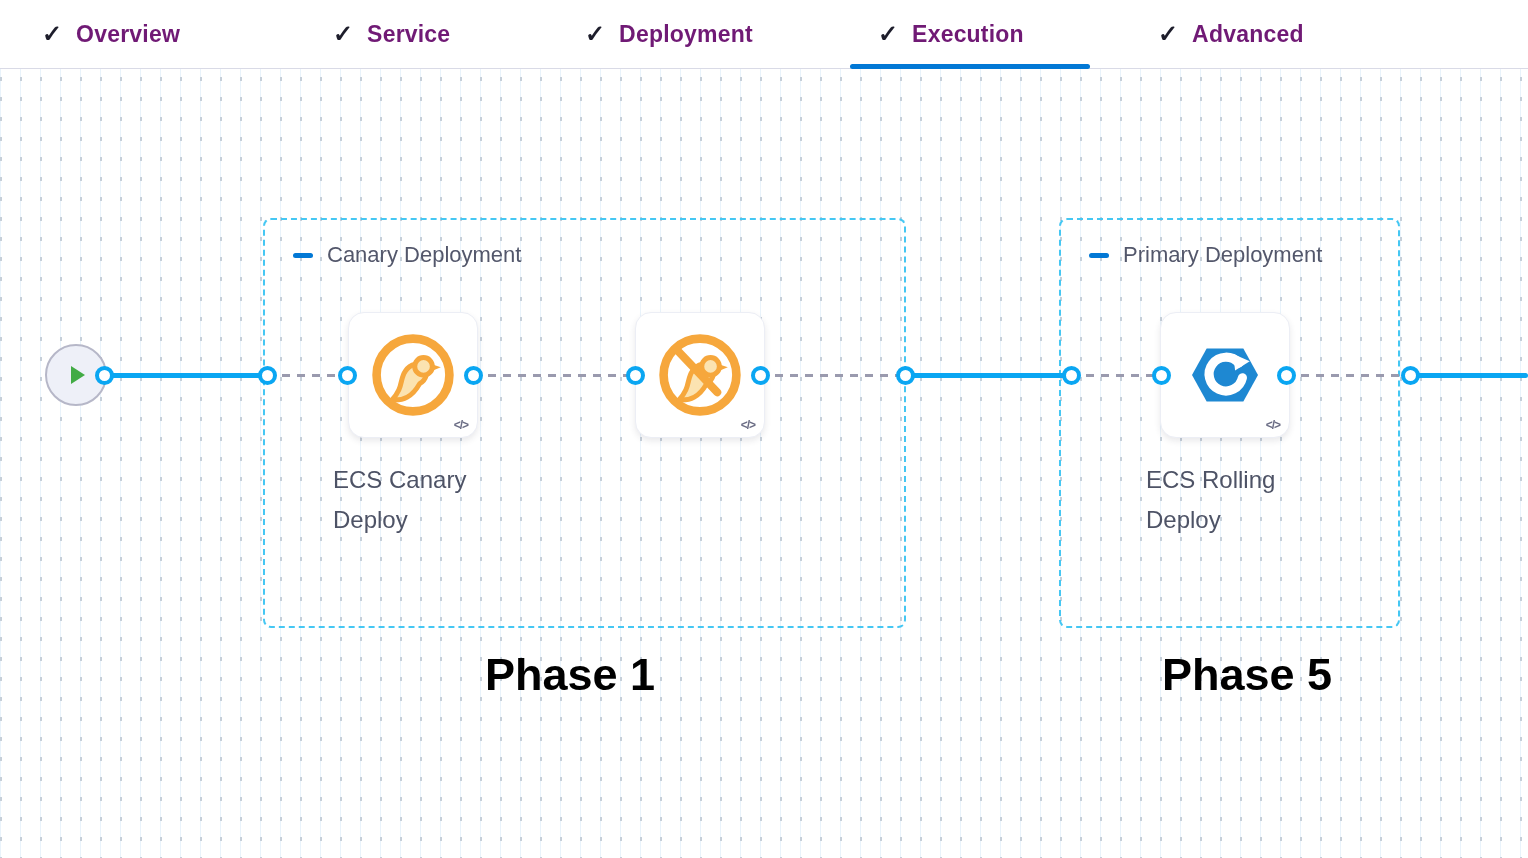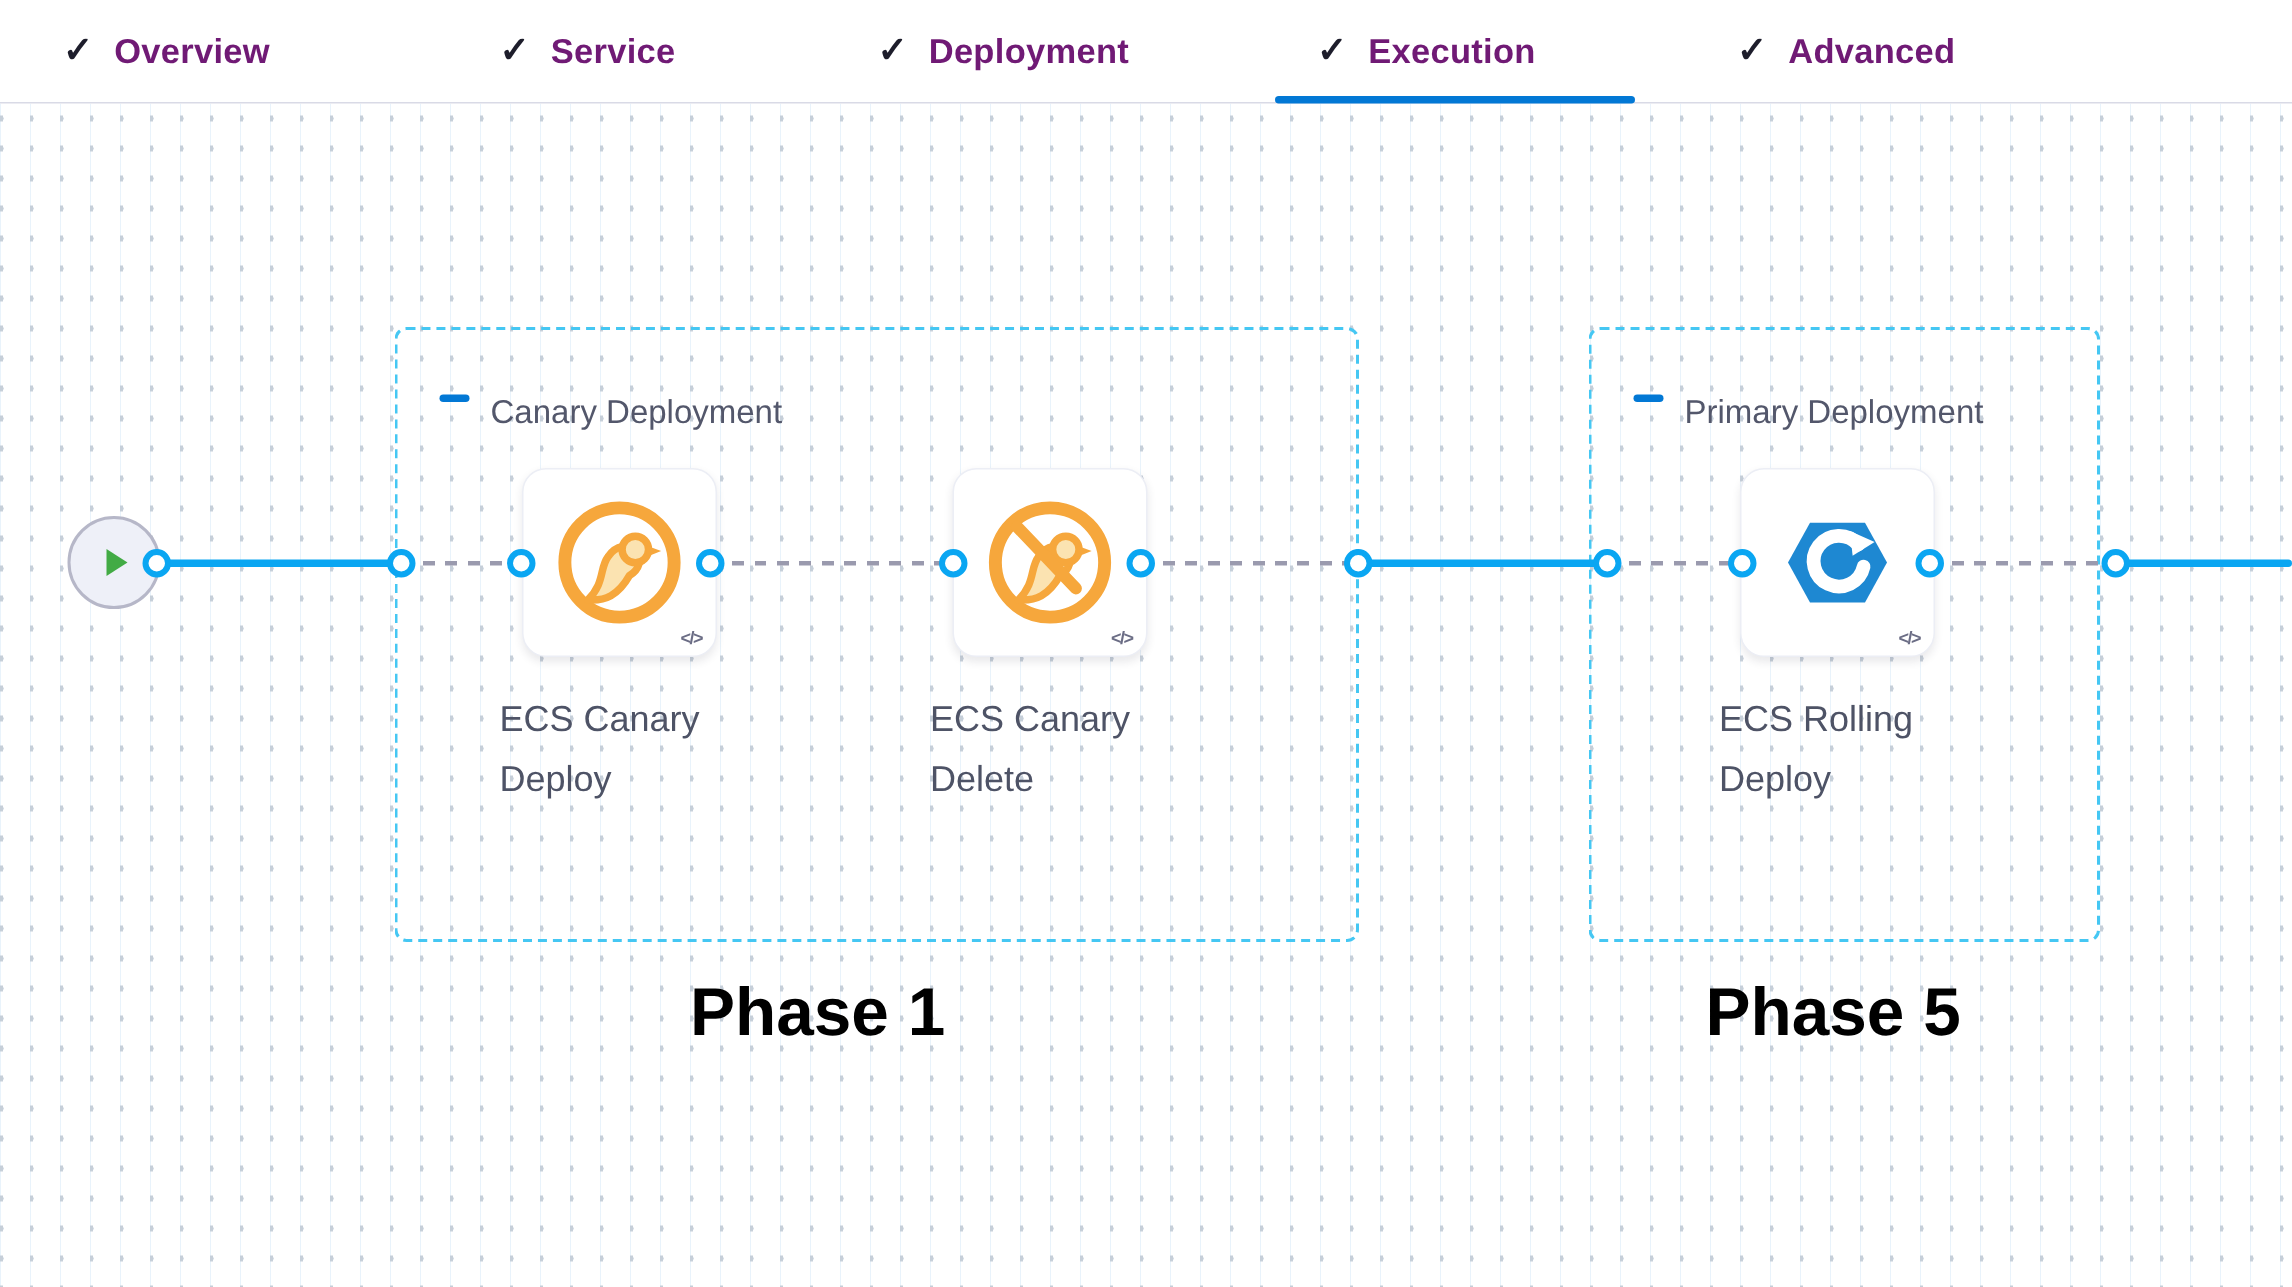--- a/index.html
+++ b/index.html
@@ -40,35 +40,35 @@
                 cursor:pointer; }
 
   
   .stage-box { position:absolute; top:149px; height:410px; border:2px dashed #45c7f3;
                border-radius:8px; z-index:1; }
   .stage-box.s1 { left:263px; width:643px; }
   .stage-box.s2 { left:1059px; width:341px; }
   .stage-header { position:absolute; left:28px; top:22px; display:flex;
                   align-items:center; gap:14px; cursor:pointer; }
   .minus-bar { width:20px; height:5px; background:#0278d5; border-radius:3px; }
-  .stage-name { font-size:22px; color:#53576b; font-weight:400; white-space:nowrap;margin-top:20px; }
+  .stage-name { font-size:22px; color:#53576b; font-weight:400; white-space:nowrap; }
 
   
   .step-card { position:absolute; top:243px; width:130px; height:126px;
                background:#fff; border:1px solid #eceef5; border-radius:16px;
                box-shadow:0 3px 6px rgba(40,41,61,.10); z-index:5;
                display:flex; align-items:center; justify-content:center; cursor:pointer; }
   .step-card .code-glyph { position:absolute; right:9px; bottom:5px; font-size:12px;
                            font-weight:700; color:#6b6d85; letter-spacing:-1px; }
   .step-label { position:absolute; top:391px; width:160px; text-align:left;
                 font-size:24px; line-height:40px; color:#4e5366; z-index:5; }
 
   
-  .phase-label { position:absolute; top:580px; width:300px; text-align:left;
-                 font-size:45px; font-weight:700; color:#000; z-index:5;margin-left:40px; }
+  .phase-label { position:absolute; top:580px; width:300px; text-align:center;
+                 font-size:45px; font-weight:700; color:#000; z-index:5; }
 </style>
 </head>
 <body>
 
 <div class="tabbar">
   <div class="tab" style="left:42px">
     <span class="check">✓</span>
     <span class="lbl">Overview</span>
   </div>
   <div class="tab" style="left:333px">
@@ -148,21 +148,20 @@
   <div class="step-card" style="left:635px;">
     <svg width="92" height="92" viewBox="0 0 48 48">
       <circle cx="24" cy="24" r="19" fill="none" stroke="#f6a73c" stroke-width="4.5"></circle>
       <path d="M13 37 C19 31 17 26 20 22 C22.5 18 28 17 30 20 C32 22.5 31 26.5 27.5 28.5 C23.5 35.5 19 37.5 13 37 Z" fill="#fbe3b1" stroke="#f6a73c" stroke-width="2.6" stroke-linejoin="round"></path>
       <circle cx="29.5" cy="19.5" r="4.6" fill="#fbe3b1" stroke="#f6a73c" stroke-width="2.6"></circle>
       <path d="M33.5 18.2 L38.5 20 L33.5 22 Z" fill="#f6a73c"></path>
       <line x1="12.5" y1="11.5" x2="33" y2="33" stroke="#f6a73c" stroke-width="4.2" stroke-linecap="round"></line>
     </svg>
     <span class="code-glyph">&lt;/&gt;</span>
   </div>
-  <div class="step-label" style="left:620px;">ECS Canary Delete</div>
 
   <div class="step-card" style="left:1160px;">
     <svg width="88" height="88" viewBox="0 0 48 48">
       <path d="M6 24 L14 9.5 L34 9.5 L42 24 L34 38.5 L14 38.5 Z" fill="#1e88d2"></path>
       <path d="M31.5 17.5 A9.2 9.2 0 1 0 33.5 25.5" stroke="#ffffff" stroke-width="5" fill="none" stroke-linecap="round"></path>
       <path d="M28.5 12.5 L37.5 16.5 L29.5 21.5 Z" fill="#ffffff"></path>
     </svg>
     <span class="code-glyph">&lt;/&gt;</span>
   </div>
   <div class="step-label" style="left:1146px;">ECS Rolling Deploy</div>

